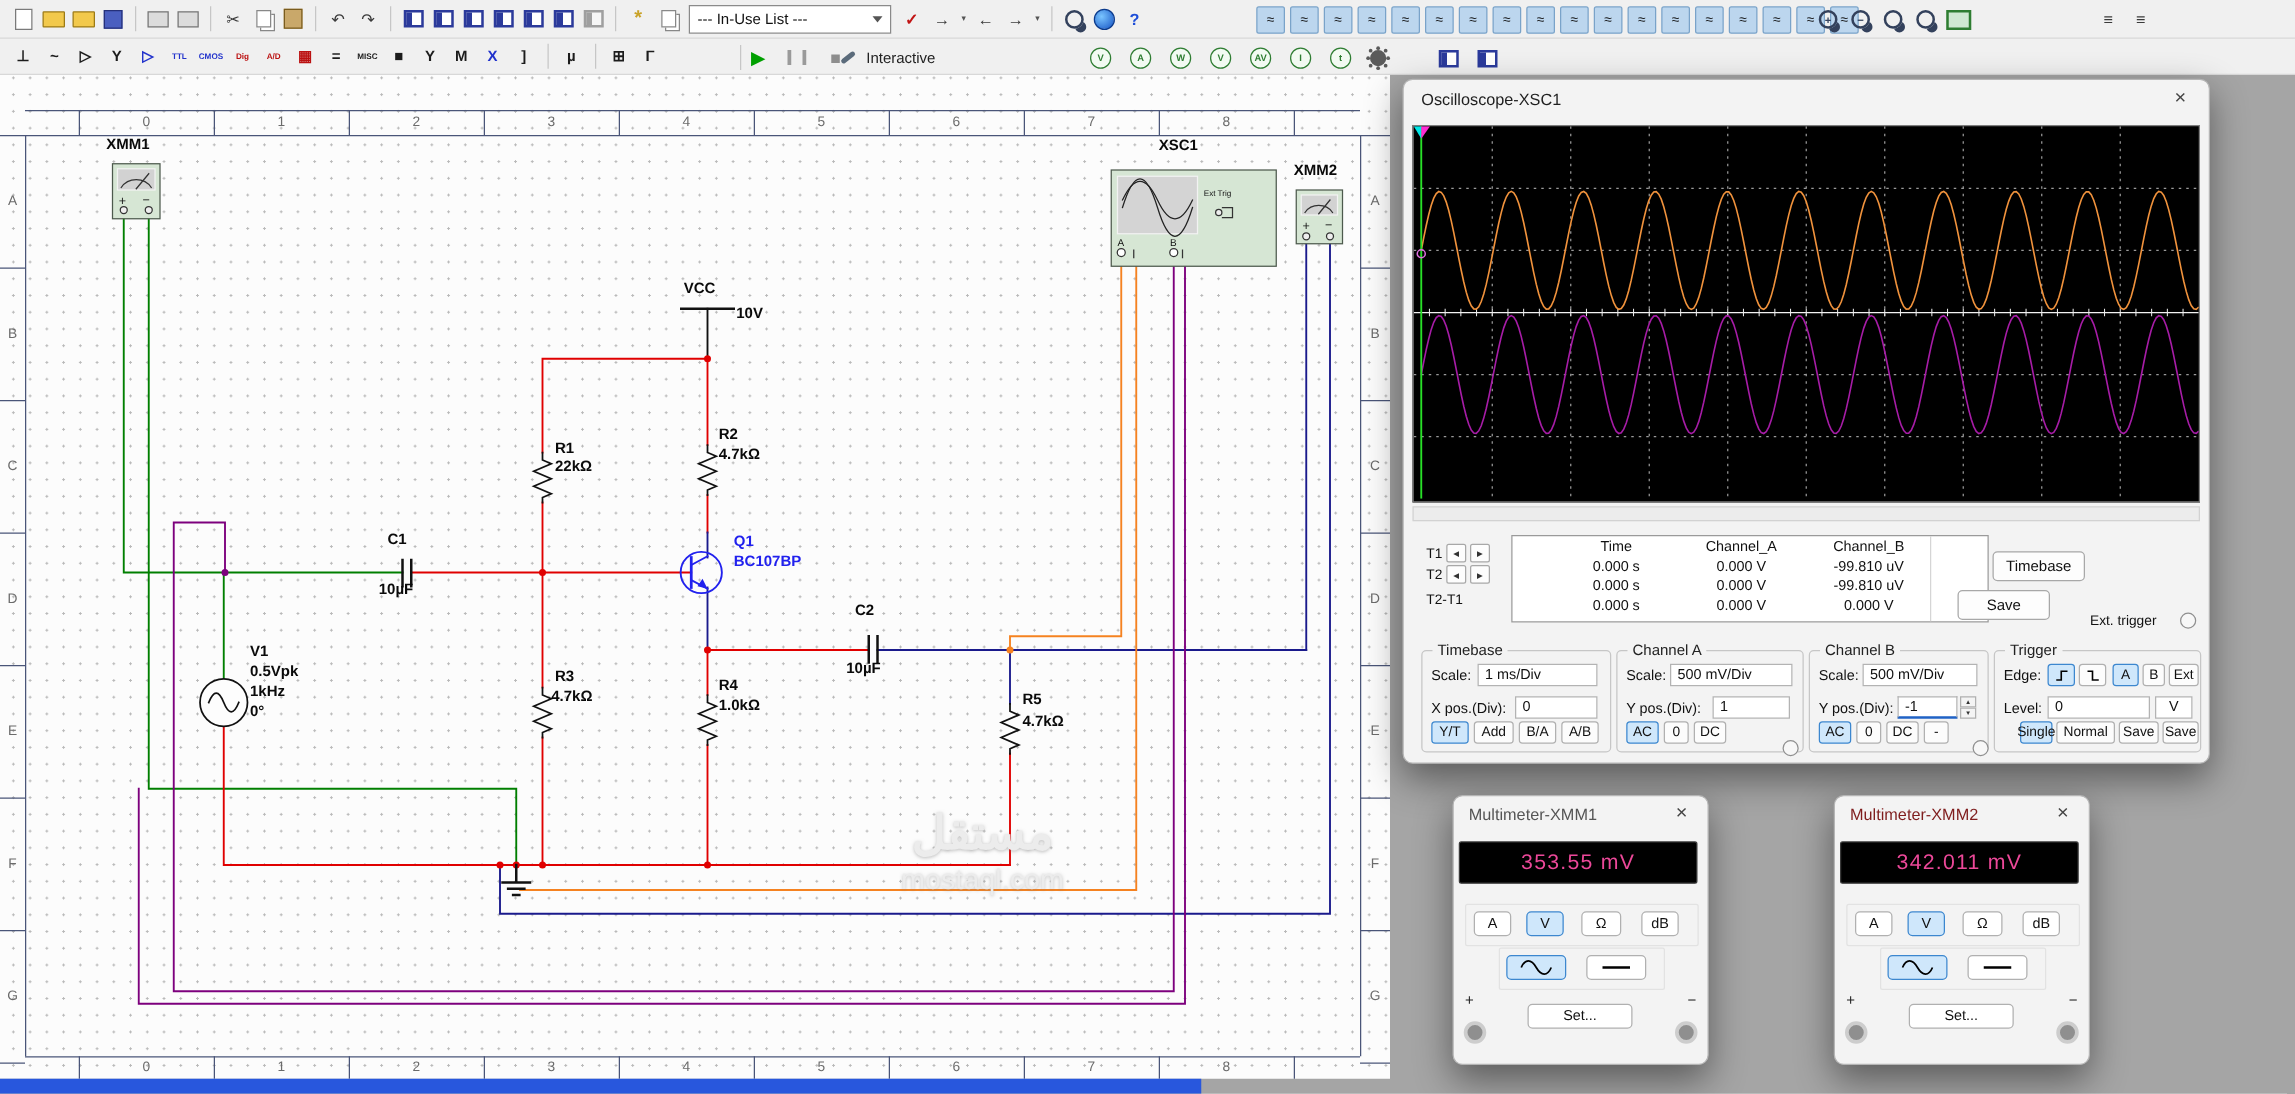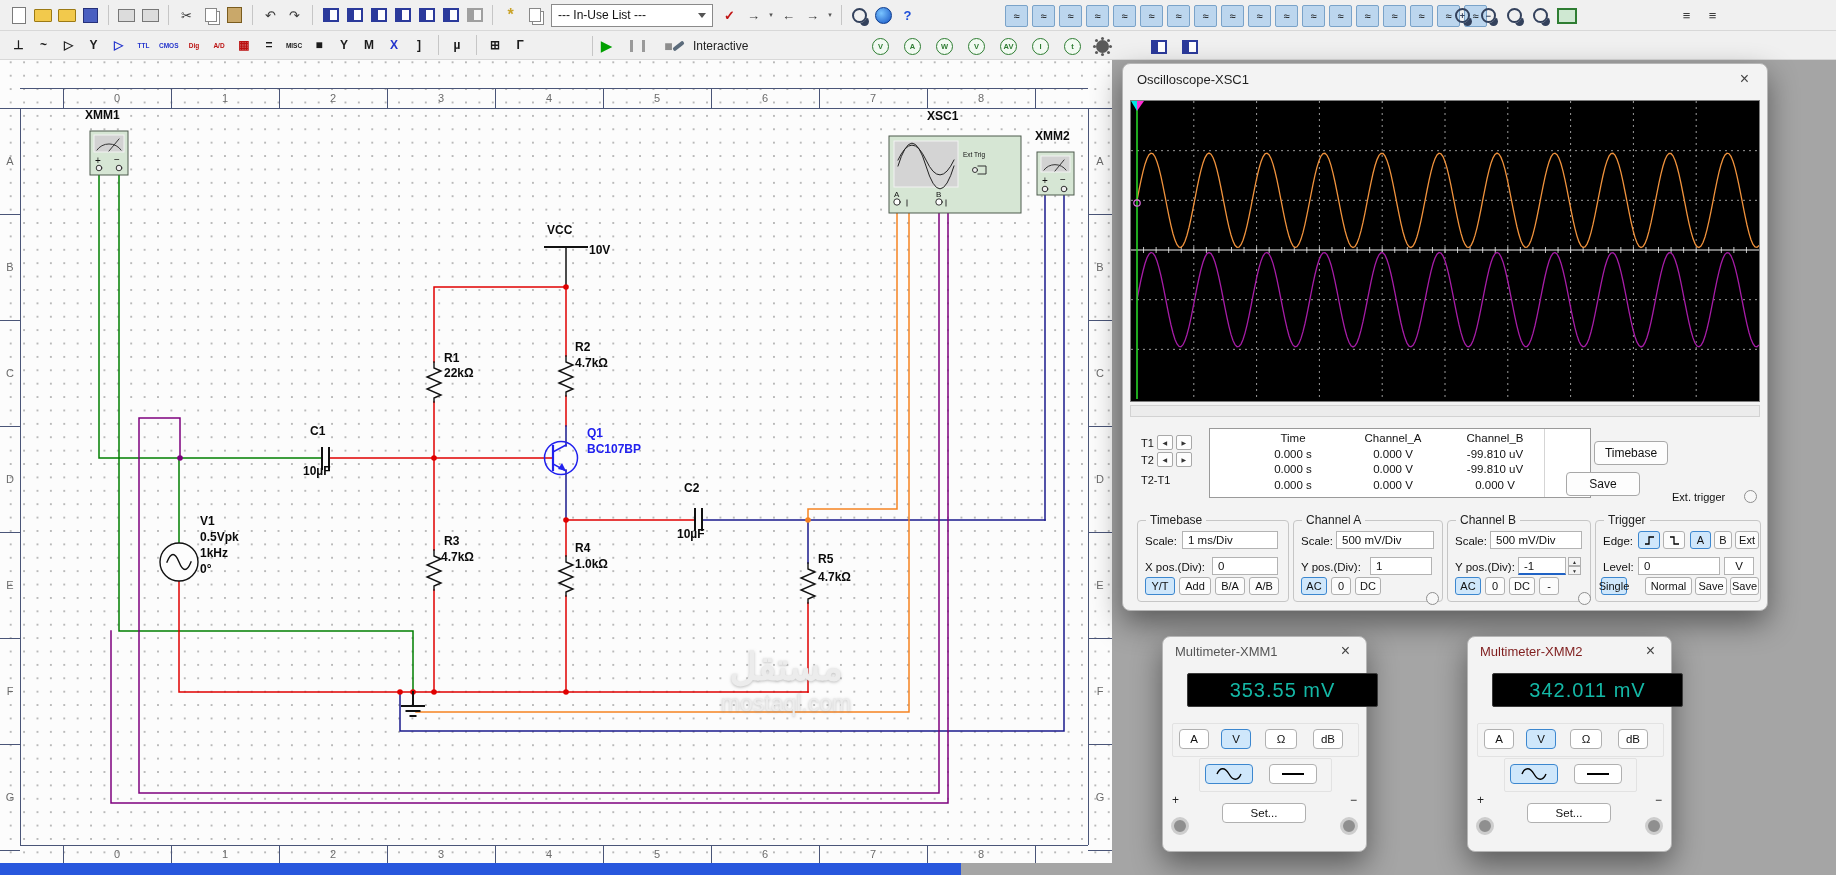--- a/index.html
+++ b/index.html
@@ -100,22 +100,22 @@
         font-size:11px;color:#111;display:flex;align-items:center;justify-content:center;box-sizing:border-box}
   .mbtn.sel{background:#cfe7fb;border:1.5px solid #3c87cf}
   .spin{position:absolute;width:13px;height:18px;display:flex;flex-direction:column}
   .spin div{flex:1;border:1px solid #b0b0b0;background:#f4f4f4;font-size:5px;color:#333;
             display:flex;align-items:center;justify-content:center}
 
   
   .mm{width:203px;height:214px}
   #mm1{left:1162px;top:636px}
   #mm2{left:1467px;top:636px}
-  .mm-display{position:absolute;left:24px;top:36px;width:189px;height:32px;background:#000;border:1px solid #3a3a3a;
-              border-radius:2px;color:#14b8a6;font-size:20px;letter-spacing:1px;display:flex;align-items:center;justify-content:center}
+  .mm-display{position:absolute;left:4px;top:36px;width:189px;height:32px;background:#000;border:1px solid #3a3a3a;
+              border-radius:2px;color:#ec4899;font-size:17px;letter-spacing:1px;display:flex;align-items:center;justify-content:center}
   .mm-btn{position:absolute;height:20px;border:1px solid #b0b0b0;border-radius:4px;background:#fff;font-size:11.5px;
           color:#111;display:flex;align-items:center;justify-content:center;box-sizing:border-box}
   .mm-btn.sel{background:#cfe7fb;border:1.5px solid #3c87cf}
   .mm-band{position:absolute;border:1px solid #e2e2e2;border-radius:2px}
   .mm-sign{position:absolute;font-size:12px;color:#222}
   .mm-term{position:absolute;width:12px;height:12px;border-radius:50%;border:3px solid #cdcdcd;background:#8f8f8f}
   .mm-dash{width:22px;height:2px;background:#000}
 </style>
 </head>
 <body>
@@ -713,21 +713,21 @@
       <svg width="13" height="13">
           <path d="M2,3 h4 v7 h5" stroke="#000" fill="none" stroke-width="1.3"></path>
         </svg>
     </div>
     <div class="mbtn sel" style="left:94px;top:10px;width:21px">A</div>
     <div class="mbtn" style="left:118px;top:10px;width:18px">B</div>
     <div class="mbtn" style="left:139px;top:10px;width:24px">Ext</div>
     <div class="frow" style="left:7px;top:40px">Level:</div>
     <div class="inp" style="left:42px;top:36px;width:82px">0</div>
     <div class="inp center" style="left:128px;top:36px;width:30px">V</div>
-    <div class="mbtn sel" style="left:5px;top:56px;width:26px">Single</div>
+    <div class="mbtn sel" style="left:20px;top:56px;width:26px">Single</div>
     <div class="mbtn" style="left:49px;top:56px;width:47px">Normal</div>
     <div class="mbtn" style="left:99px;top:56px;width:32px">Save</div>
     <div class="mbtn" style="left:134px;top:56px;width:29px">Save</div>
   </div>
 </div>
 
 <div id="mm1" class="win mm">
   <div class="win-title" style="height:28px;padding:0 12px">
     <span style="color:#555">Multimeter-XMM1</span>
     <span class="win-close">×</span>

